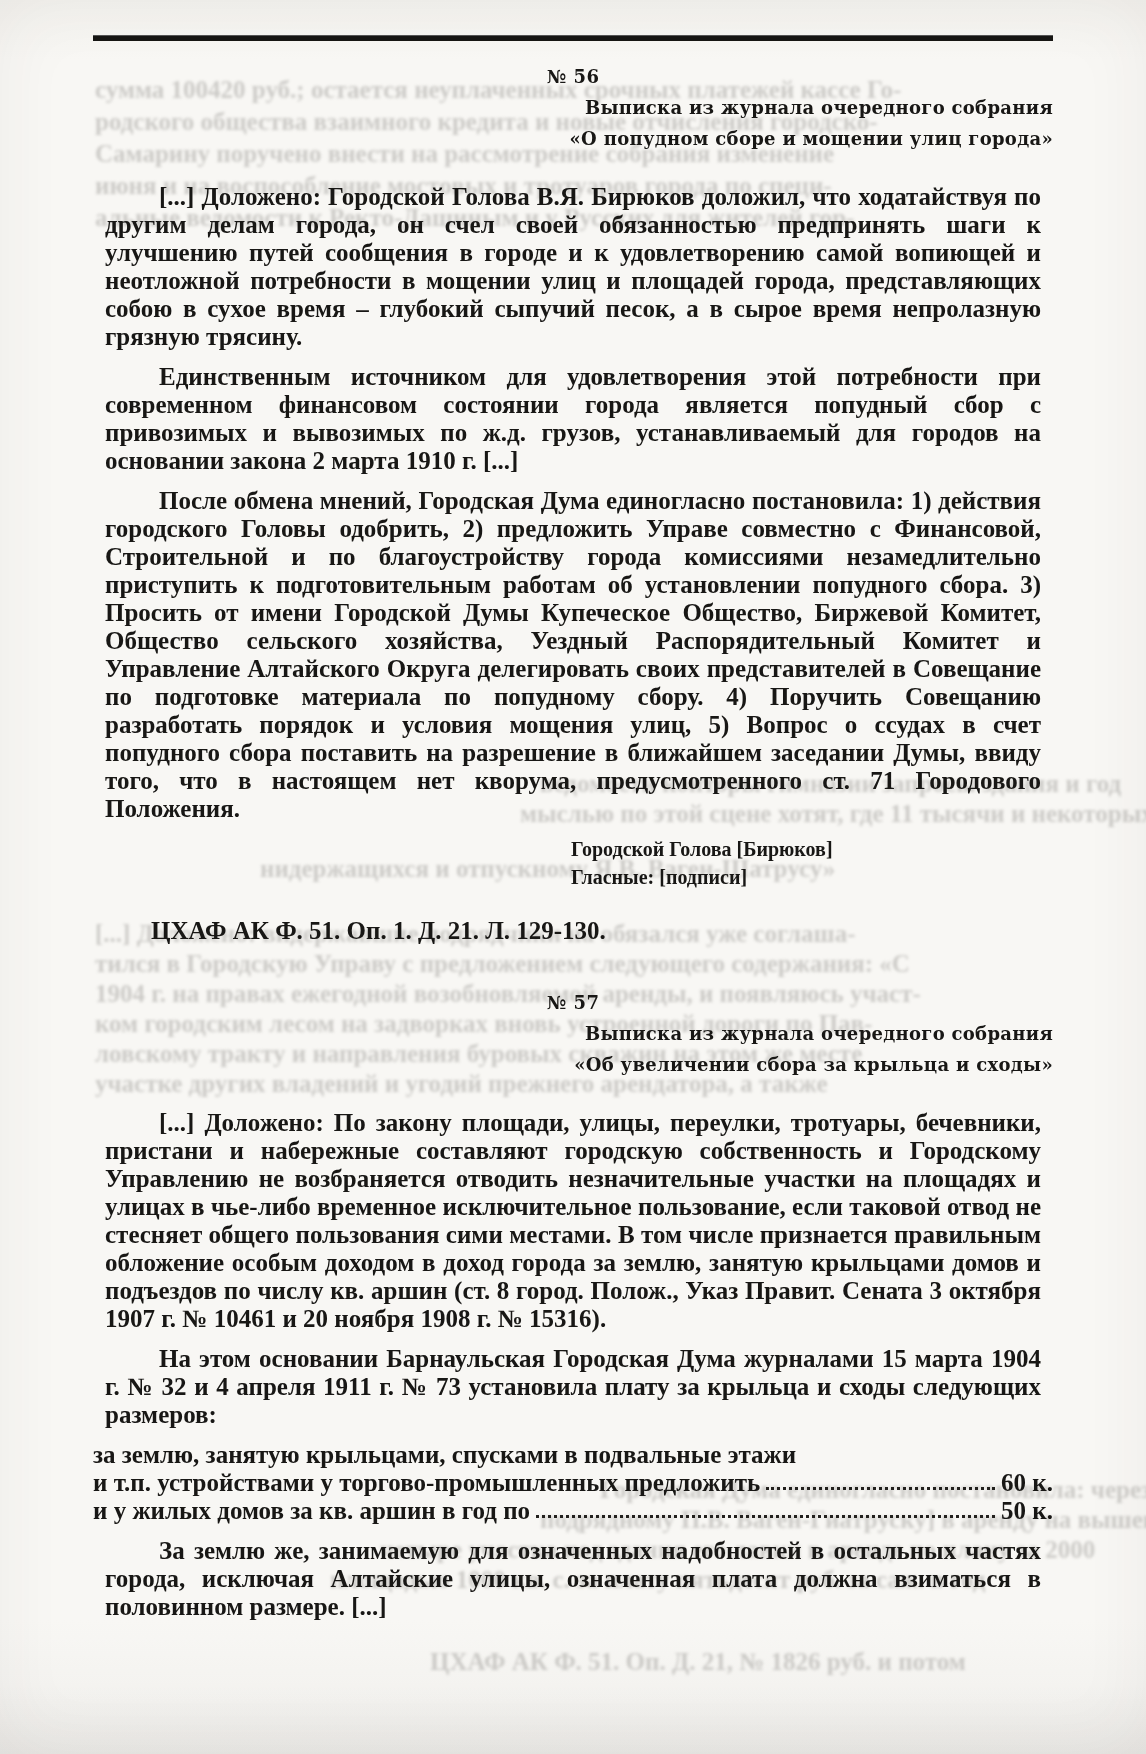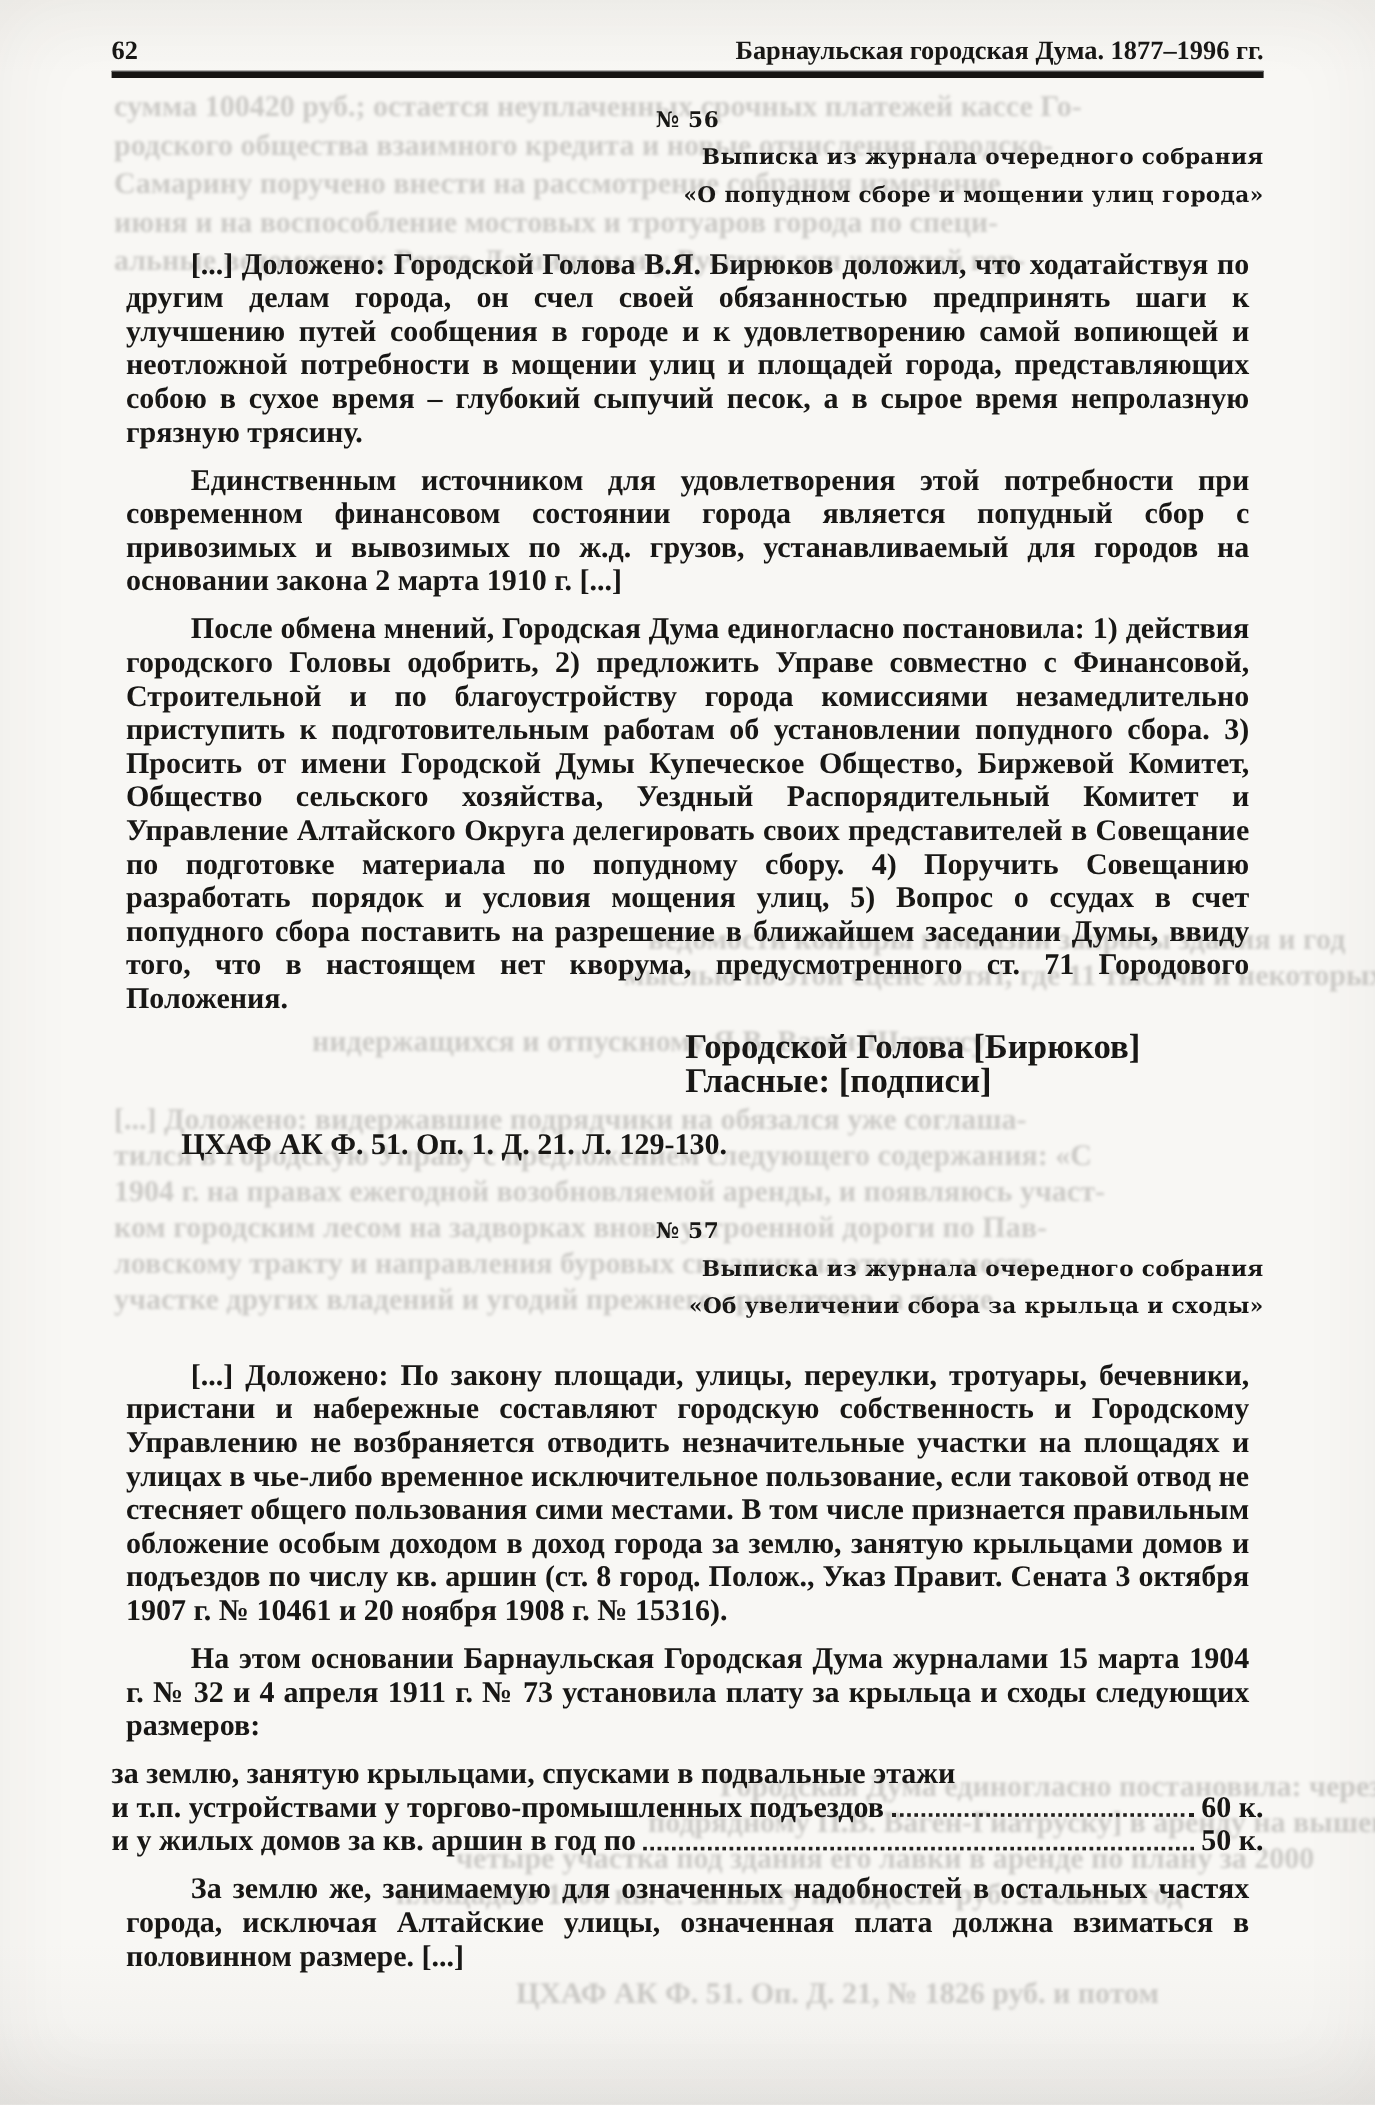--- a/index.html
+++ b/index.html
@@ -35,21 +35,21 @@
     font-family:"DejaVu Serif","Liberation Serif",serif;
     font-weight:bold;font-size:18px;line-height:31px;letter-spacing:.5px;
   }
   .doc-title{
     text-align:right;
     font-family:"DejaVu Serif","Liberation Serif",serif;
     font-weight:bold;font-size:18px;line-height:31px;letter-spacing:.3px;
   }
   .body-block{margin-top:29px;font-weight:bold;font-size:25px;line-height:28px;}
   .para{margin:12px;text-indent:54px;text-align:justify;}
-  .signatures{margin-top:0;margin-left:478px;font-weight:bold;font-size:29px;line-height:28px;}
+  .signatures{margin-top:0;margin-left:478px;font-weight:bold;font-size:20px;line-height:28px;}
   .archive{margin-top:26px;padding-left:58px;font-weight:bold;font-size:25px;line-height:28px;}
   .doc57-number{margin-top:42px;}
   .tariff{font-weight:bold;font-size:25px;line-height:28px;}
   .tariff-intro{text-align:left;}
   .tariff-row{display:flex;align-items:flex-end;}
   .t-label{white-space:nowrap;}
   .leader{flex:1;border-bottom:3px dotted #22201d;margin:0 6px 7px 6px;min-width:40px;}
   .t-value{white-space:nowrap;}
   .bottom-shade{position:absolute;left:0;right:0;bottom:0;height:70px;z-index:2;
     background:linear-gradient(180deg,rgba(90,85,75,0) 0,rgba(90,85,75,.05) 100%);}
@@ -76,24 +76,20 @@
       <div class="bleed-line" style="top: 1070px; left: 95px;">участке других владений и угодий прежнего арендатора, а также</div>
       <div class="bleed-line" style="top: 1476px; left: 600px;">Городская Дума единогласно постановила: через направляющему</div>
       <div class="bleed-line" style="top: 1506px; left: 540px;">подрядному П.В. Ваген-Гиатруску] в аренду на вышеизложенный срок</div>
       <div class="bleed-line" style="top: 1536px; left: 380px;">четыре участка под здания его лавки в аренде по плану за 2000</div>
       <div class="bleed-line" style="top: 1566px; left: 330px;">площадью 1000 кв. с. за плату пятьдесят руб. за саж. в год</div>
       <div class="bleed-line" style="top: 1648px; left: 430px;">ЦХАФ АК Ф. 51. Оп. Д. 21, № 1826 руб. и потом</div>
     </div>
 
   <div class="content">
 
-    <div class="header-row">
-      <span>62</span>
-      <span>Барнаульская городская Дума. 1877–1996 гг.</span>
-    </div>
     <div class="rule"></div>
 
     <section>
       <div class="doc-number">№ 56</div>
       <div class="doc-title">Выписка из журнала очередного собрания</div>
       <div class="doc-title">«О попудном сборе и мощении улиц города»</div>
 
       <div class="body-block">
         <p class="para">[...] Доложено: Городской Голова В.Я. Бирюков доложил, что ходатайствуя по другим делам города, он счел своей обязанностью предпринять шаги к улучшению путей сообщения в городе и к удовлетворению самой вопиющей и неотложной потребности в мощении улиц и площадей города, представляющих собою в сухое время – глубокий сыпучий песок, а в сырое время непролазную грязную трясину.</p>
         <p class="para">Единственным источником для удовлетворения этой потребности при современном финансовом состоянии города является попудный сбор с привозимых и вывозимых по ж.д. грузов, устанавливаемый для городов на основании закона 2 марта 1910 г. [...]</p>
@@ -113,21 +109,21 @@
       <div class="doc-title">Выписка из журнала очередного собрания</div>
       <div class="doc-title">«Об увеличении сбора за крыльца и сходы»</div>
 
       <div class="body-block">
         <p class="para">[...] Доложено: По закону площади, улицы, переулки, тротуары, бечевники, пристани и набережные составляют городскую собственность и Городскому Управлению не возбраняется отводить незначительные участки на площадях и улицах в чье-либо временное исключительное пользование, если таковой отвод не стесняет общего пользования сими местами. В том числе признается правильным обложение особым доходом в доход города за землю, занятую крыльцами домов и подъездов по числу кв. аршин (ст. 8 город. Полож., Указ Правит. Сената 3 октября 1907 г. № 10461 и 20 ноября 1908 г. № 15316).</p>
         <p class="para">На этом основании Барнаульская Городская Дума журналами 15 марта 1904 г. № 32 и 4 апреля 1911 г. № 73 установила плату за крыльца и сходы следующих размеров:</p>
 
         <div class="tariff">
           <div class="tariff-intro">за землю, занятую крыльцами, спусками в подвальные этажи</div>
           <div class="tariff-row">
-            <span class="t-label">и т.п. устройствами у торгово-промышленных подъездов</span>
+            <span class="t-label">и т.п. устройствами у торгово-промышленных предложить</span>
             <span class="leader"></span>
             <span class="t-value">60 к.</span>
           </div>
           <div class="tariff-row">
             <span class="t-label">и у жилых домов за кв. аршин в год по</span>
             <span class="leader"></span>
             <span class="t-value">50 к.</span>
           </div>
         </div>
 

